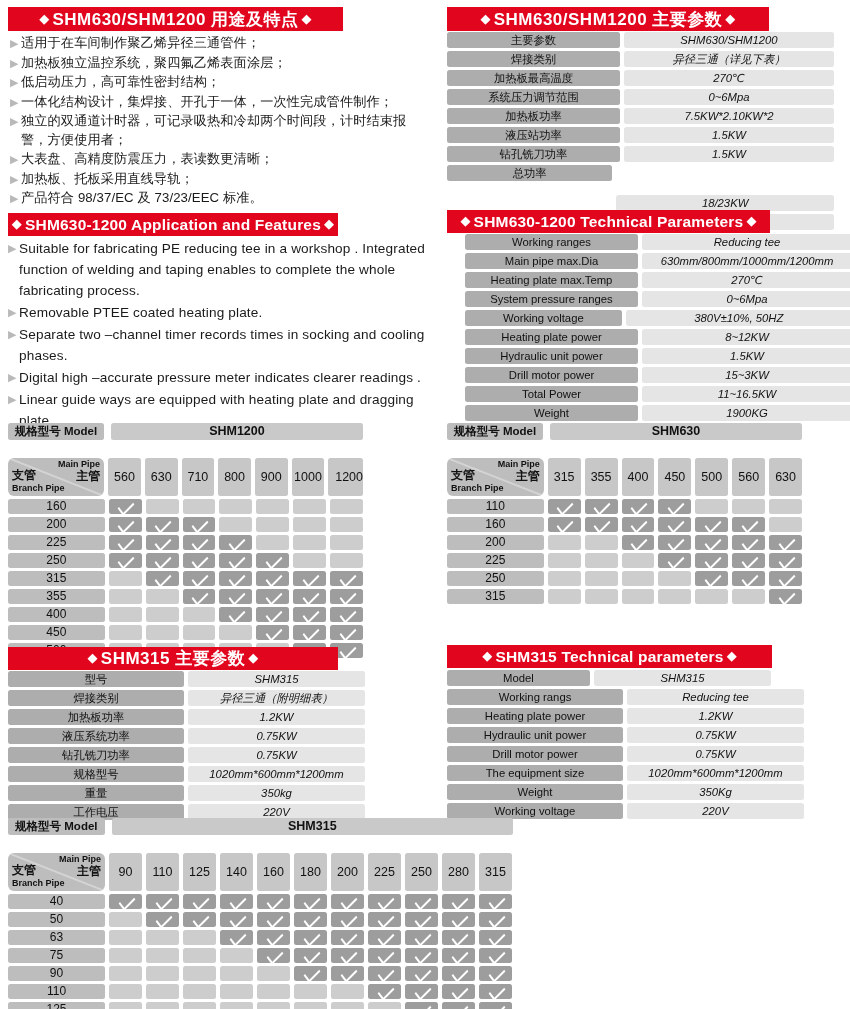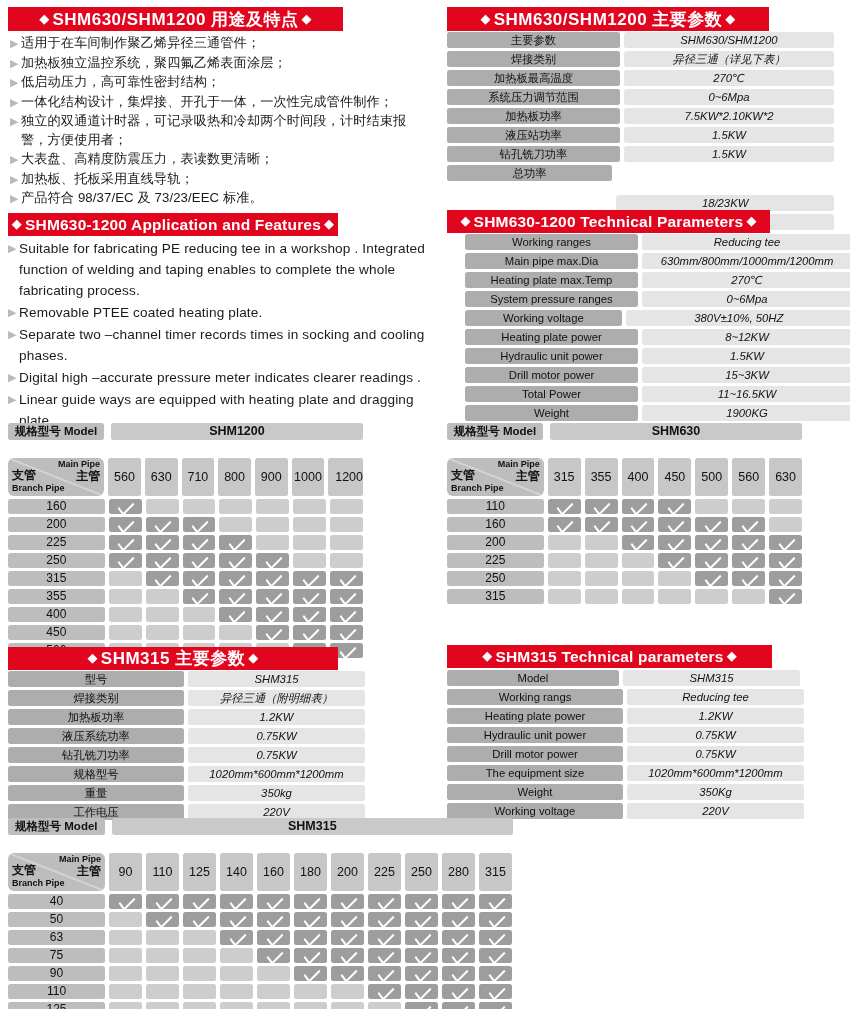--- a/index.html
+++ b/index.html
@@ -565,21 +565,21 @@
     </div>
 
   <div class="banner small" style="left:447px; top:645px; width:325px; height:23px;">
     <span class="dia">◆</span>
     <span class="btxt">SHM315 Technical parameters</span>
     <span class="dia">◆</span>
   </div>
 
   <div class="spec" id="spec-en-315" style="left:447px; top:670px; width:357px;">
       <div class="spec-row">
-        <div class="spec-label" style="width: 172px;">Model</div>
+        <div class="spec-label" style="width: 143px;">Model</div>
         <div class="spec-value" style="width: 177px;">SHM315</div>
       </div>
       <div class="spec-row">
         <div class="spec-label" style="width: 176px;">Working rangs</div>
         <div class="spec-value" style="width: 177px;">Reducing tee</div>
       </div>
       <div class="spec-row">
         <div class="spec-label" style="width: 176px;">Heating plate power</div>
         <div class="spec-value" style="width: 177px;">1.2KW</div>
       </div>

